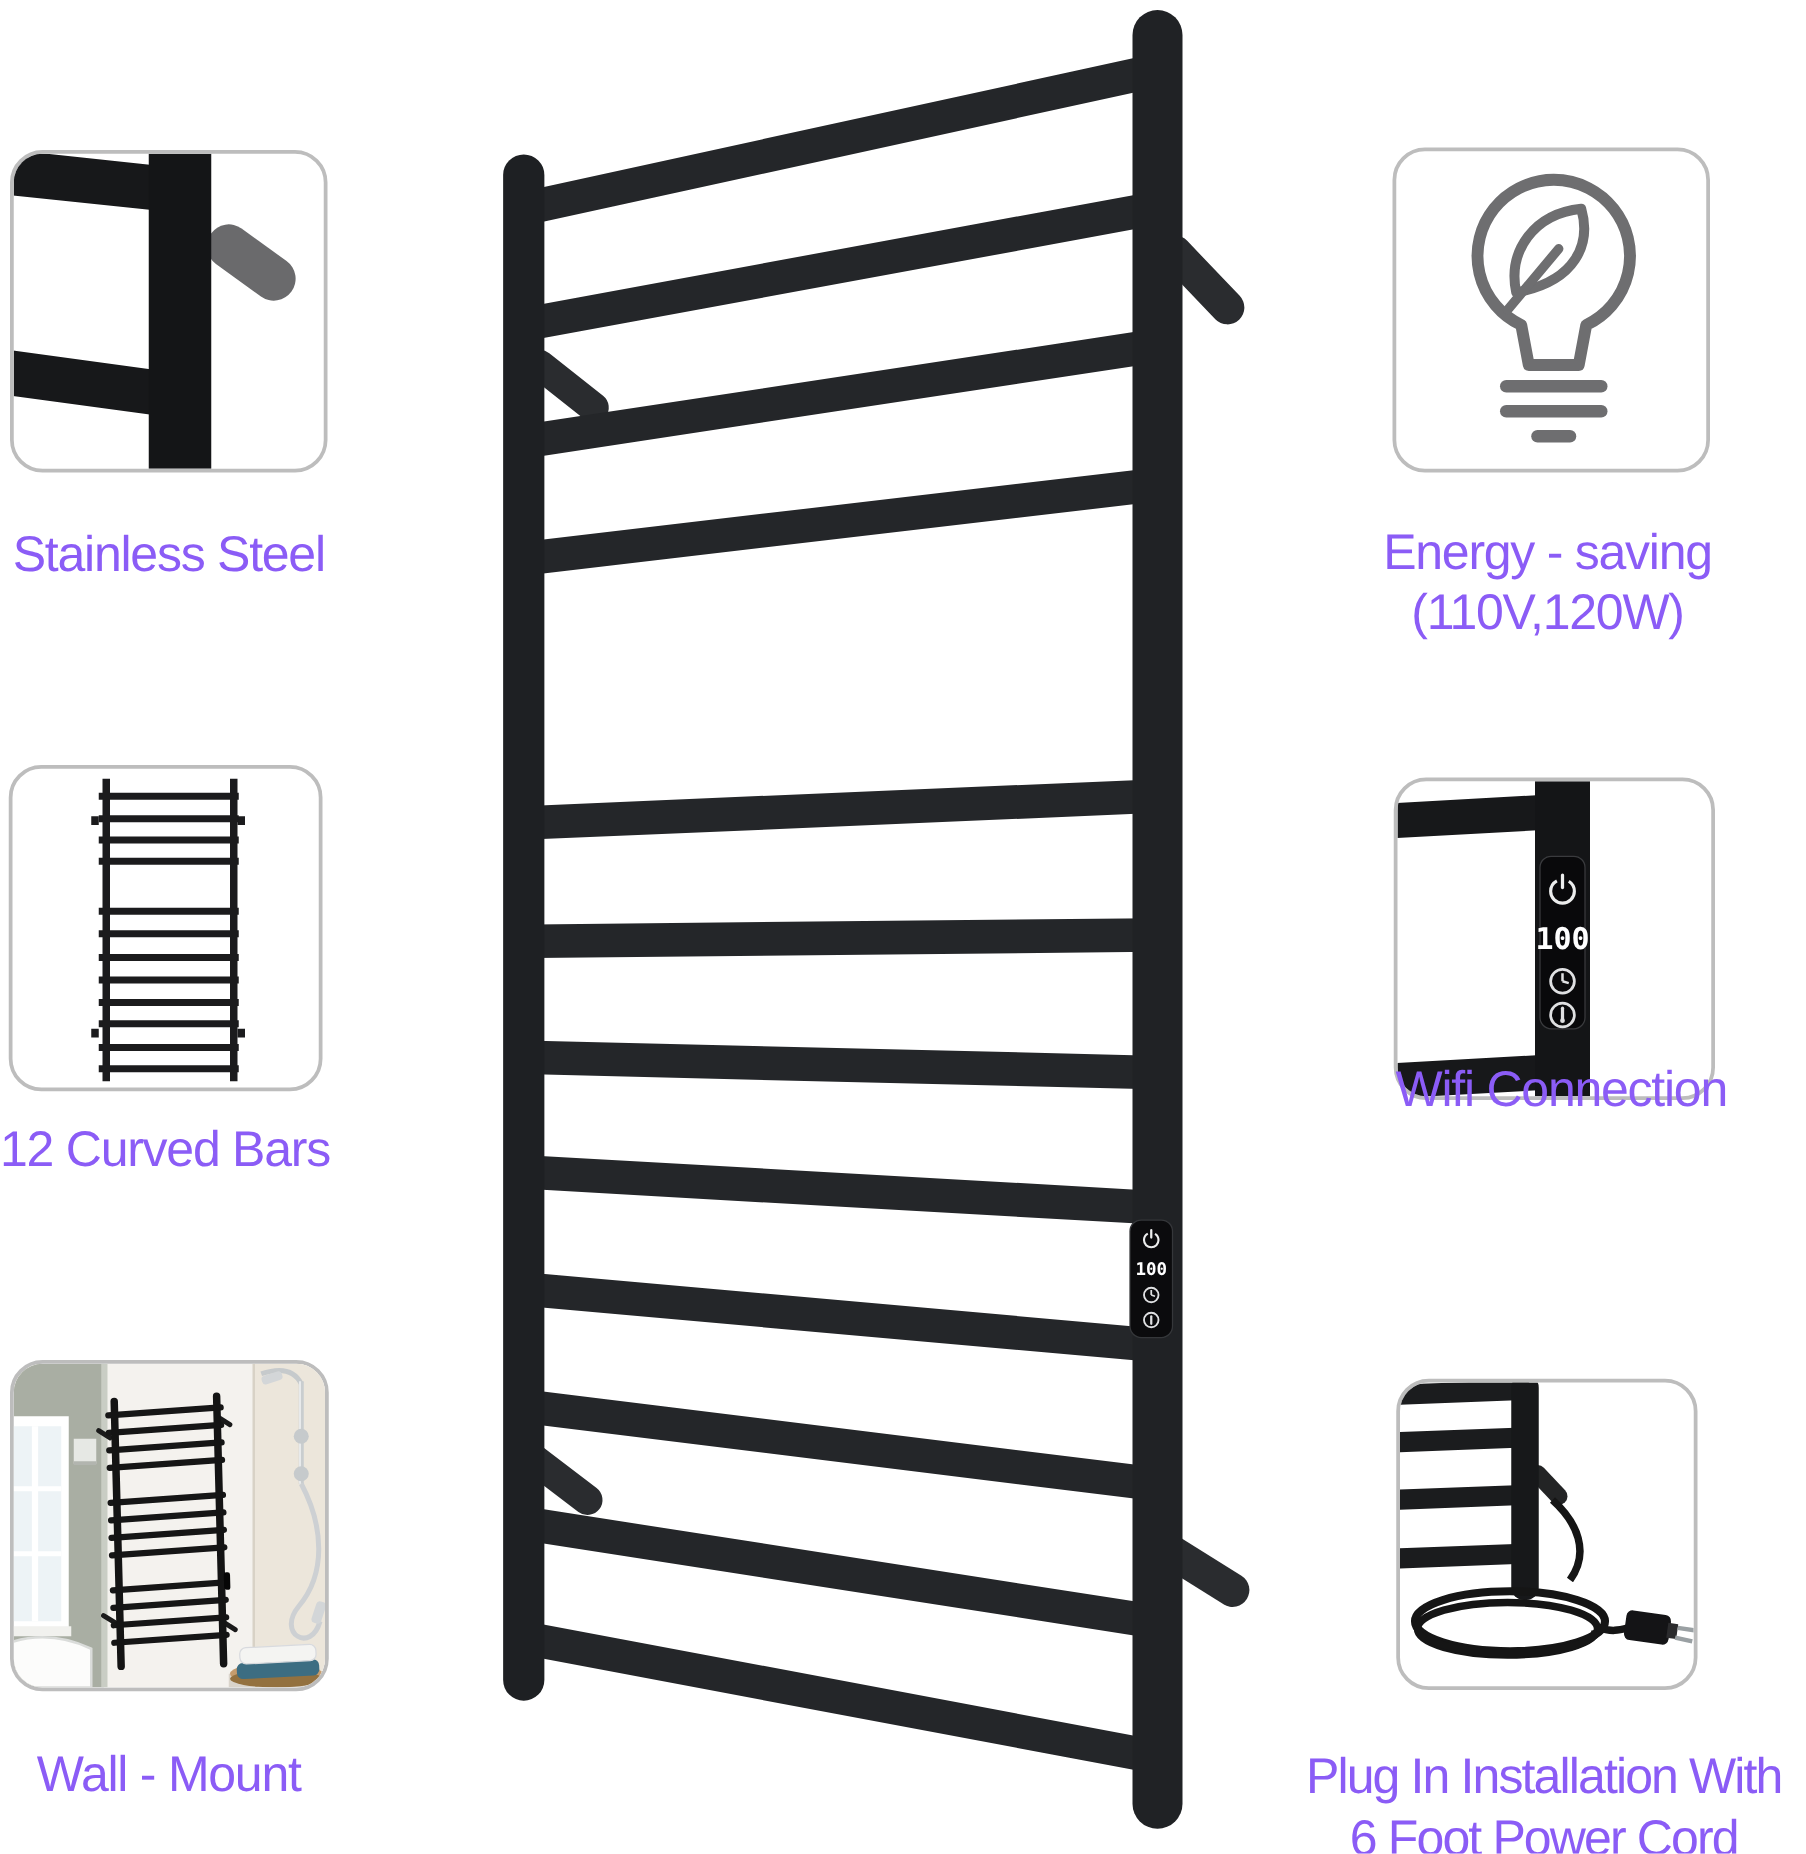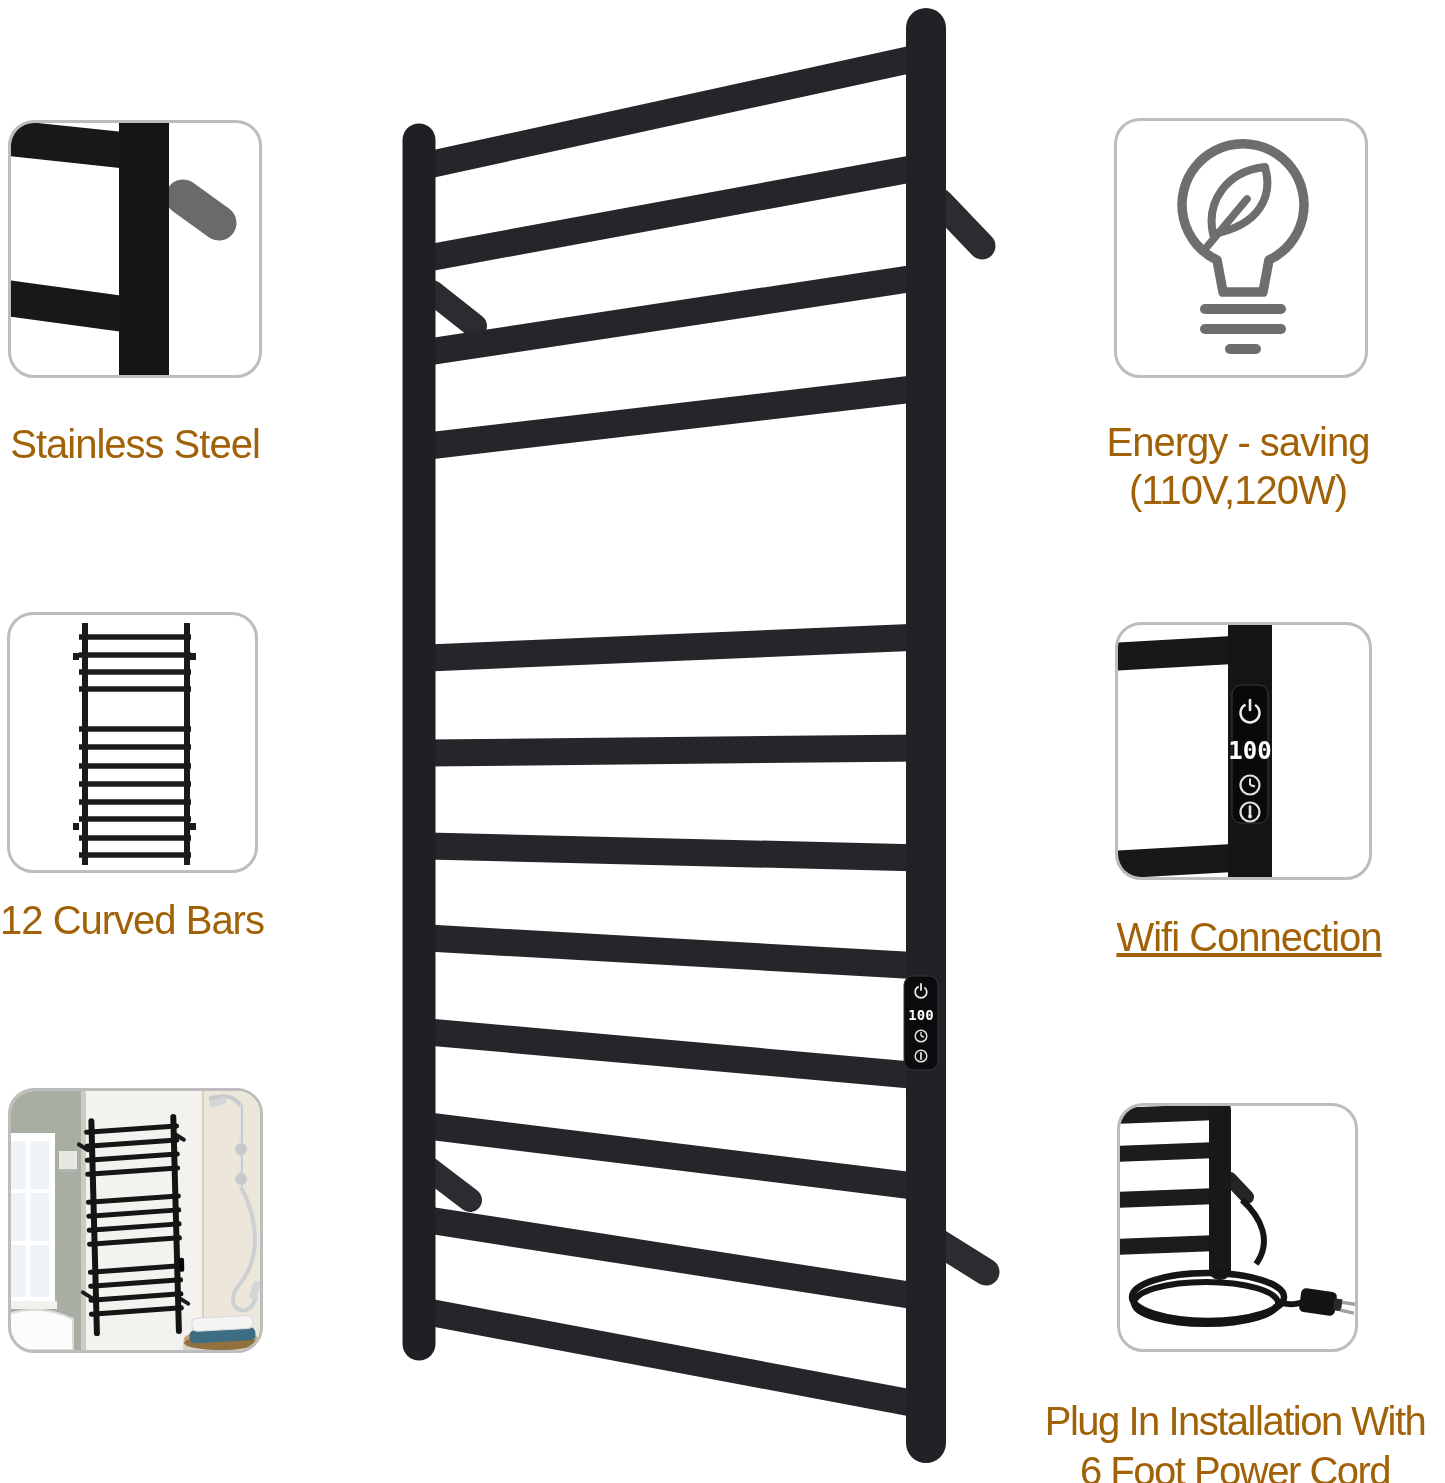--- a/index.html
+++ b/index.html
@@ -2,21 +2,21 @@
 <html><head>
 <meta charset="utf-8">
 <style>
   html,body{margin:0;padding:0;background:#ffffff;}
   .page{position:relative;width:1445px;height:1483px;background:#ffffff;overflow:hidden;
         font-family:"Liberation Sans",sans-serif;}
   .abs{position:absolute;}
   .tile{position:absolute;border:3px solid #bdbdbd;border-radius:26px;background:#ffffff;
         overflow:hidden;box-sizing:border-box;}
   .tile svg{display:block;}
-  .label{position:absolute;text-align:center;color:#a16207;font-size:40px;line-height:48px;
+  .label{position:absolute;text-align:center;color:#8b5cf6;font-size:40px;line-height:48px;
          letter-spacing:-1px;white-space:nowrap;}
   .label.two{line-height:48px;}
   .seg{font-family:"DejaVu Sans Mono",monospace;font-weight:bold;}
 </style>
 </head>
 <body>
 
 <div class="page">
 
   <svg class="abs" style="left:0;top:0;" width="1445" height="1483" viewBox="0 0 1445 1483">
@@ -165,20 +165,21 @@
       </g>
 
       <ellipse cx="210" cy="248" rx="37" ry="9" fill="#c59c6d"></ellipse>
       <ellipse cx="210" cy="252" rx="37" ry="7" fill="#93713f"></ellipse>
       <g transform="rotate(-3 208 236)">
         <rect x="178" y="238" width="66" height="13" rx="5" fill="#3c6d82"></rect>
         <rect x="181" y="226" width="61" height="13" rx="5" fill="#f4f4f2" stroke="#d8dade" stroke-width="1"></rect>
       </g>
     </svg>
   </div>
+  <div class="label" style="left:0px;top:1396px;width:270px;">Wall - Mount</div>
 
   <div class="tile" style="left:1114px;top:118px;width:254px;height:260px;">
     <svg width="248" height="254" viewBox="0 0 248 254">
       <g fill="none" stroke="#6e6e70" stroke-linejoin="round" stroke-linecap="round">
         <path d="M 106 171 L 100 139 A 61 61 0 1 1 152 139 L 146 171 Z" stroke-width="9.5"></path>
         <path d="M 96 113 C 89 80 110 50 148 46 C 156 74 144 104 96 113 Z" stroke-width="8"></path>
         <line x1="89" y1="127" x2="130" y2="78" stroke-width="7.5"></line>
         <line x1="88" y1="188" x2="164" y2="188" stroke-width="10"></line>
         <line x1="88" y1="208" x2="164" y2="208" stroke-width="10"></line>
         <line x1="113" y1="228" x2="139" y2="228" stroke-width="10"></line>
@@ -208,21 +209,21 @@
           <line x1="132" y1="160" x2="137" y2="161.5" stroke="#dfe0e2" stroke-width="2"></line>
         </g>
         <g>
           <circle cx="132" cy="187" r="9.5" fill="none" stroke="#dfe0e2" stroke-width="2.2"></circle>
           <line x1="132" y1="181.5" x2="132" y2="191" stroke="#dfe0e2" stroke-width="2.6" stroke-linecap="round"></line>
           <circle cx="132" cy="191.5" r="1.9" fill="#dfe0e2"></circle>
         </g>
       </g>
     </svg>
   </div>
-  <div class="label" style="left:1108px;top:913px;width:282px;text-decoration:underline;">Wifi Connection</div>
+  <div class="label" style="left:1108px;top:848px;width:282px;">Wifi Connection</div>
 
   <div class="tile" style="left:1117px;top:1103px;width:241px;height:249px;">
     <svg width="235" height="243" viewBox="0 0 235 243">
       <g stroke="#1b1c1e" stroke-width="16" stroke-linecap="round">
         <line x1="-8" y1="10" x2="98" y2="6"></line>
         <line x1="-8" y1="48" x2="98" y2="44"></line>
         <line x1="-8" y1="94" x2="98" y2="90"></line>
         <line x1="-8" y1="141" x2="98" y2="137"></line>
       </g>
       <line x1="110" y1="73" x2="127" y2="91" stroke="#232425" stroke-width="14" stroke-linecap="round"></line>

